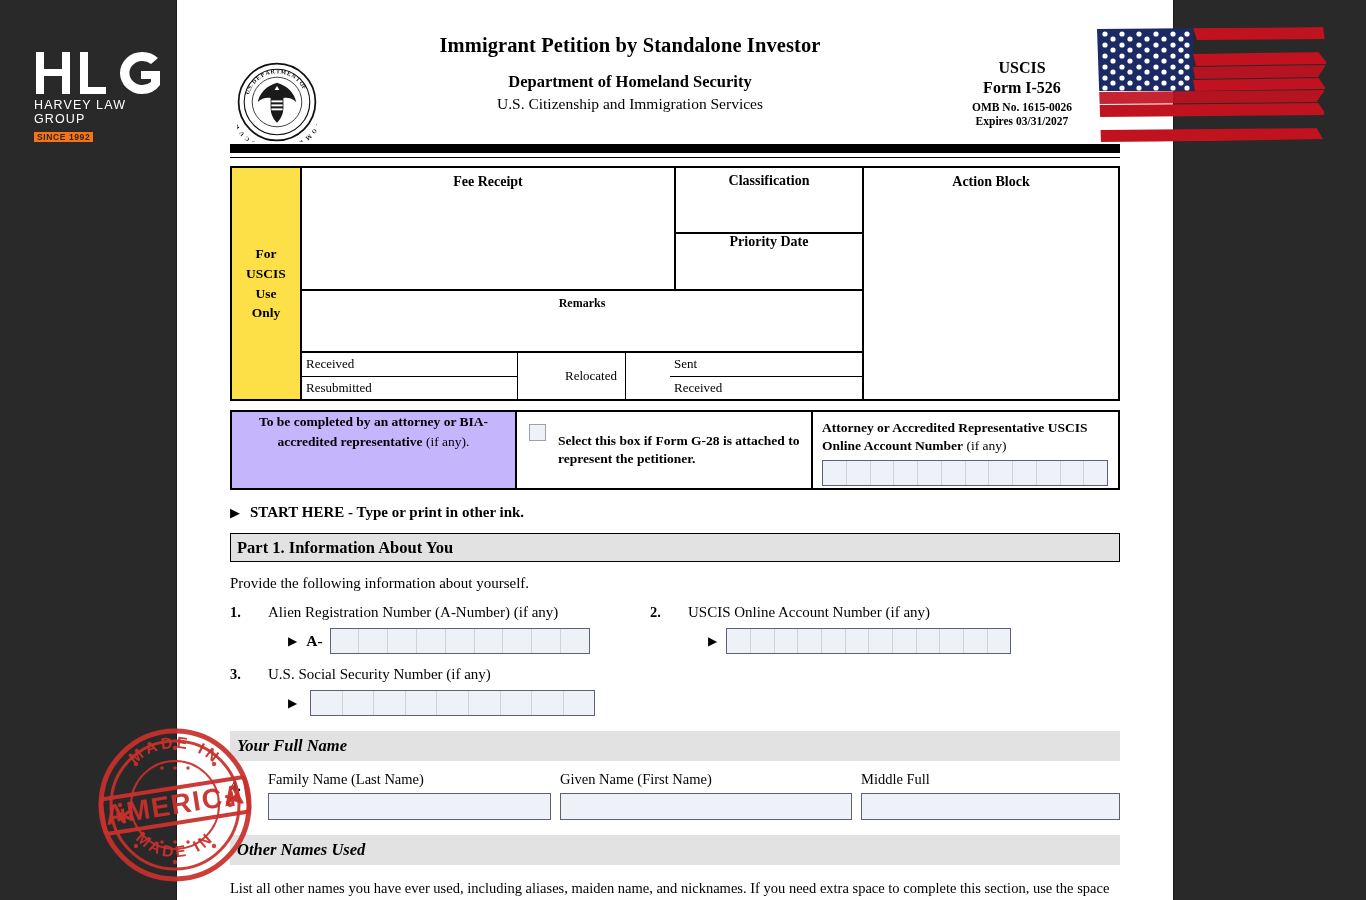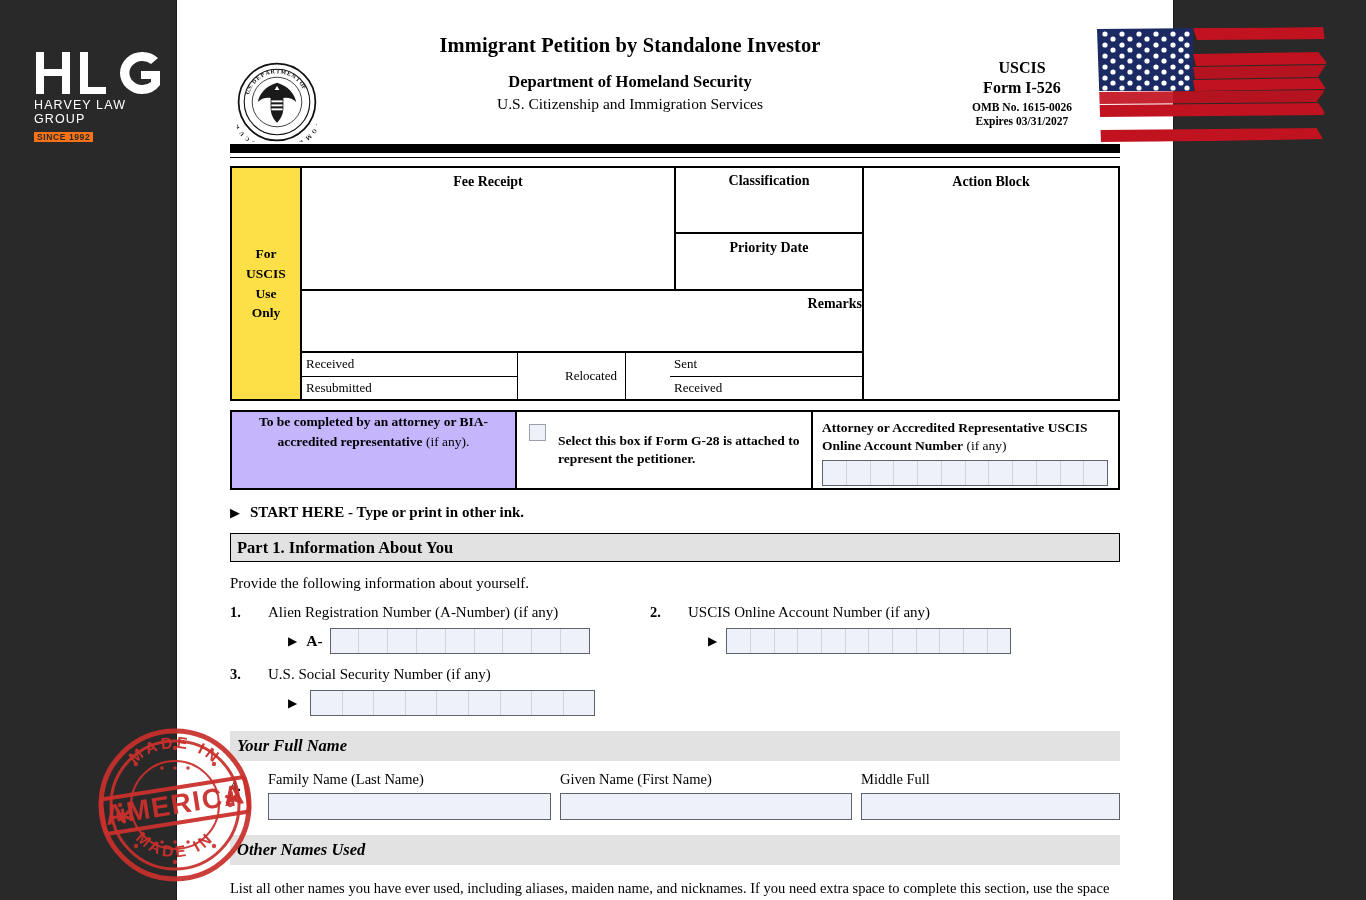--- a/index.html
+++ b/index.html
@@ -76,24 +76,24 @@
     font-size: 13.5px; font-weight: bold; text-align: center;
     line-height: 1.45;
   }
   .uscis-mid { flex: 0 0 562px; display: flex; flex-direction: column;
                border-right: 2px solid #000; }
   .um-top { display: flex; height: 123px; border-bottom: 2px solid #000; }
   .fee-cell { flex: 1; border-right: 2px solid #000; padding-top: 6px; }
   .fee-cell .lbl { text-align:center; font-size:14px; font-weight:bold; }
   .cls-col { width: 186px; display:flex; flex-direction:column; }
   .cls-cell { height: 66px; border-bottom: 2px solid #000; padding-top: 5px; }
-  .pri-cell { flex: 1; padding-top: 6px; }
+  .pri-cell { flex: 1; }
   .cls-cell .lbl, .pri-cell .lbl { text-align:center; font-size:14px; font-weight:bold; }
   .remarks { height: 62px; border-bottom: 2px solid #000; padding-top: 5px; }
-  .remarks .lbl { text-align:right; font-size:14px; font-weight:bold; }
+  .remarks .lbl { text-align:center; font-size:12px; font-weight:bold; }
   .rcv-rows { flex: 1; display:flex;gap:44px; }
   .rr-left { width: 216px; display:flex; flex-direction:column;
              border-right: 1.5px solid #000; }
   .rr-cell { flex: 1; display:flex; align-items:center;
              font-size: 13px; padding-left: 4px; }
   .rr-cell.topb { border-bottom: 1.5px solid #000; }
   .rr-reloc { width: 64px; border-right: 1.5px solid #000;
               display:flex; align-items:center; font-size:13px; padding-left:3px;}
   .rr-right { flex:1; display:flex; flex-direction:column; }
   .uscis-right { flex: 1; padding-top: 6px; }

